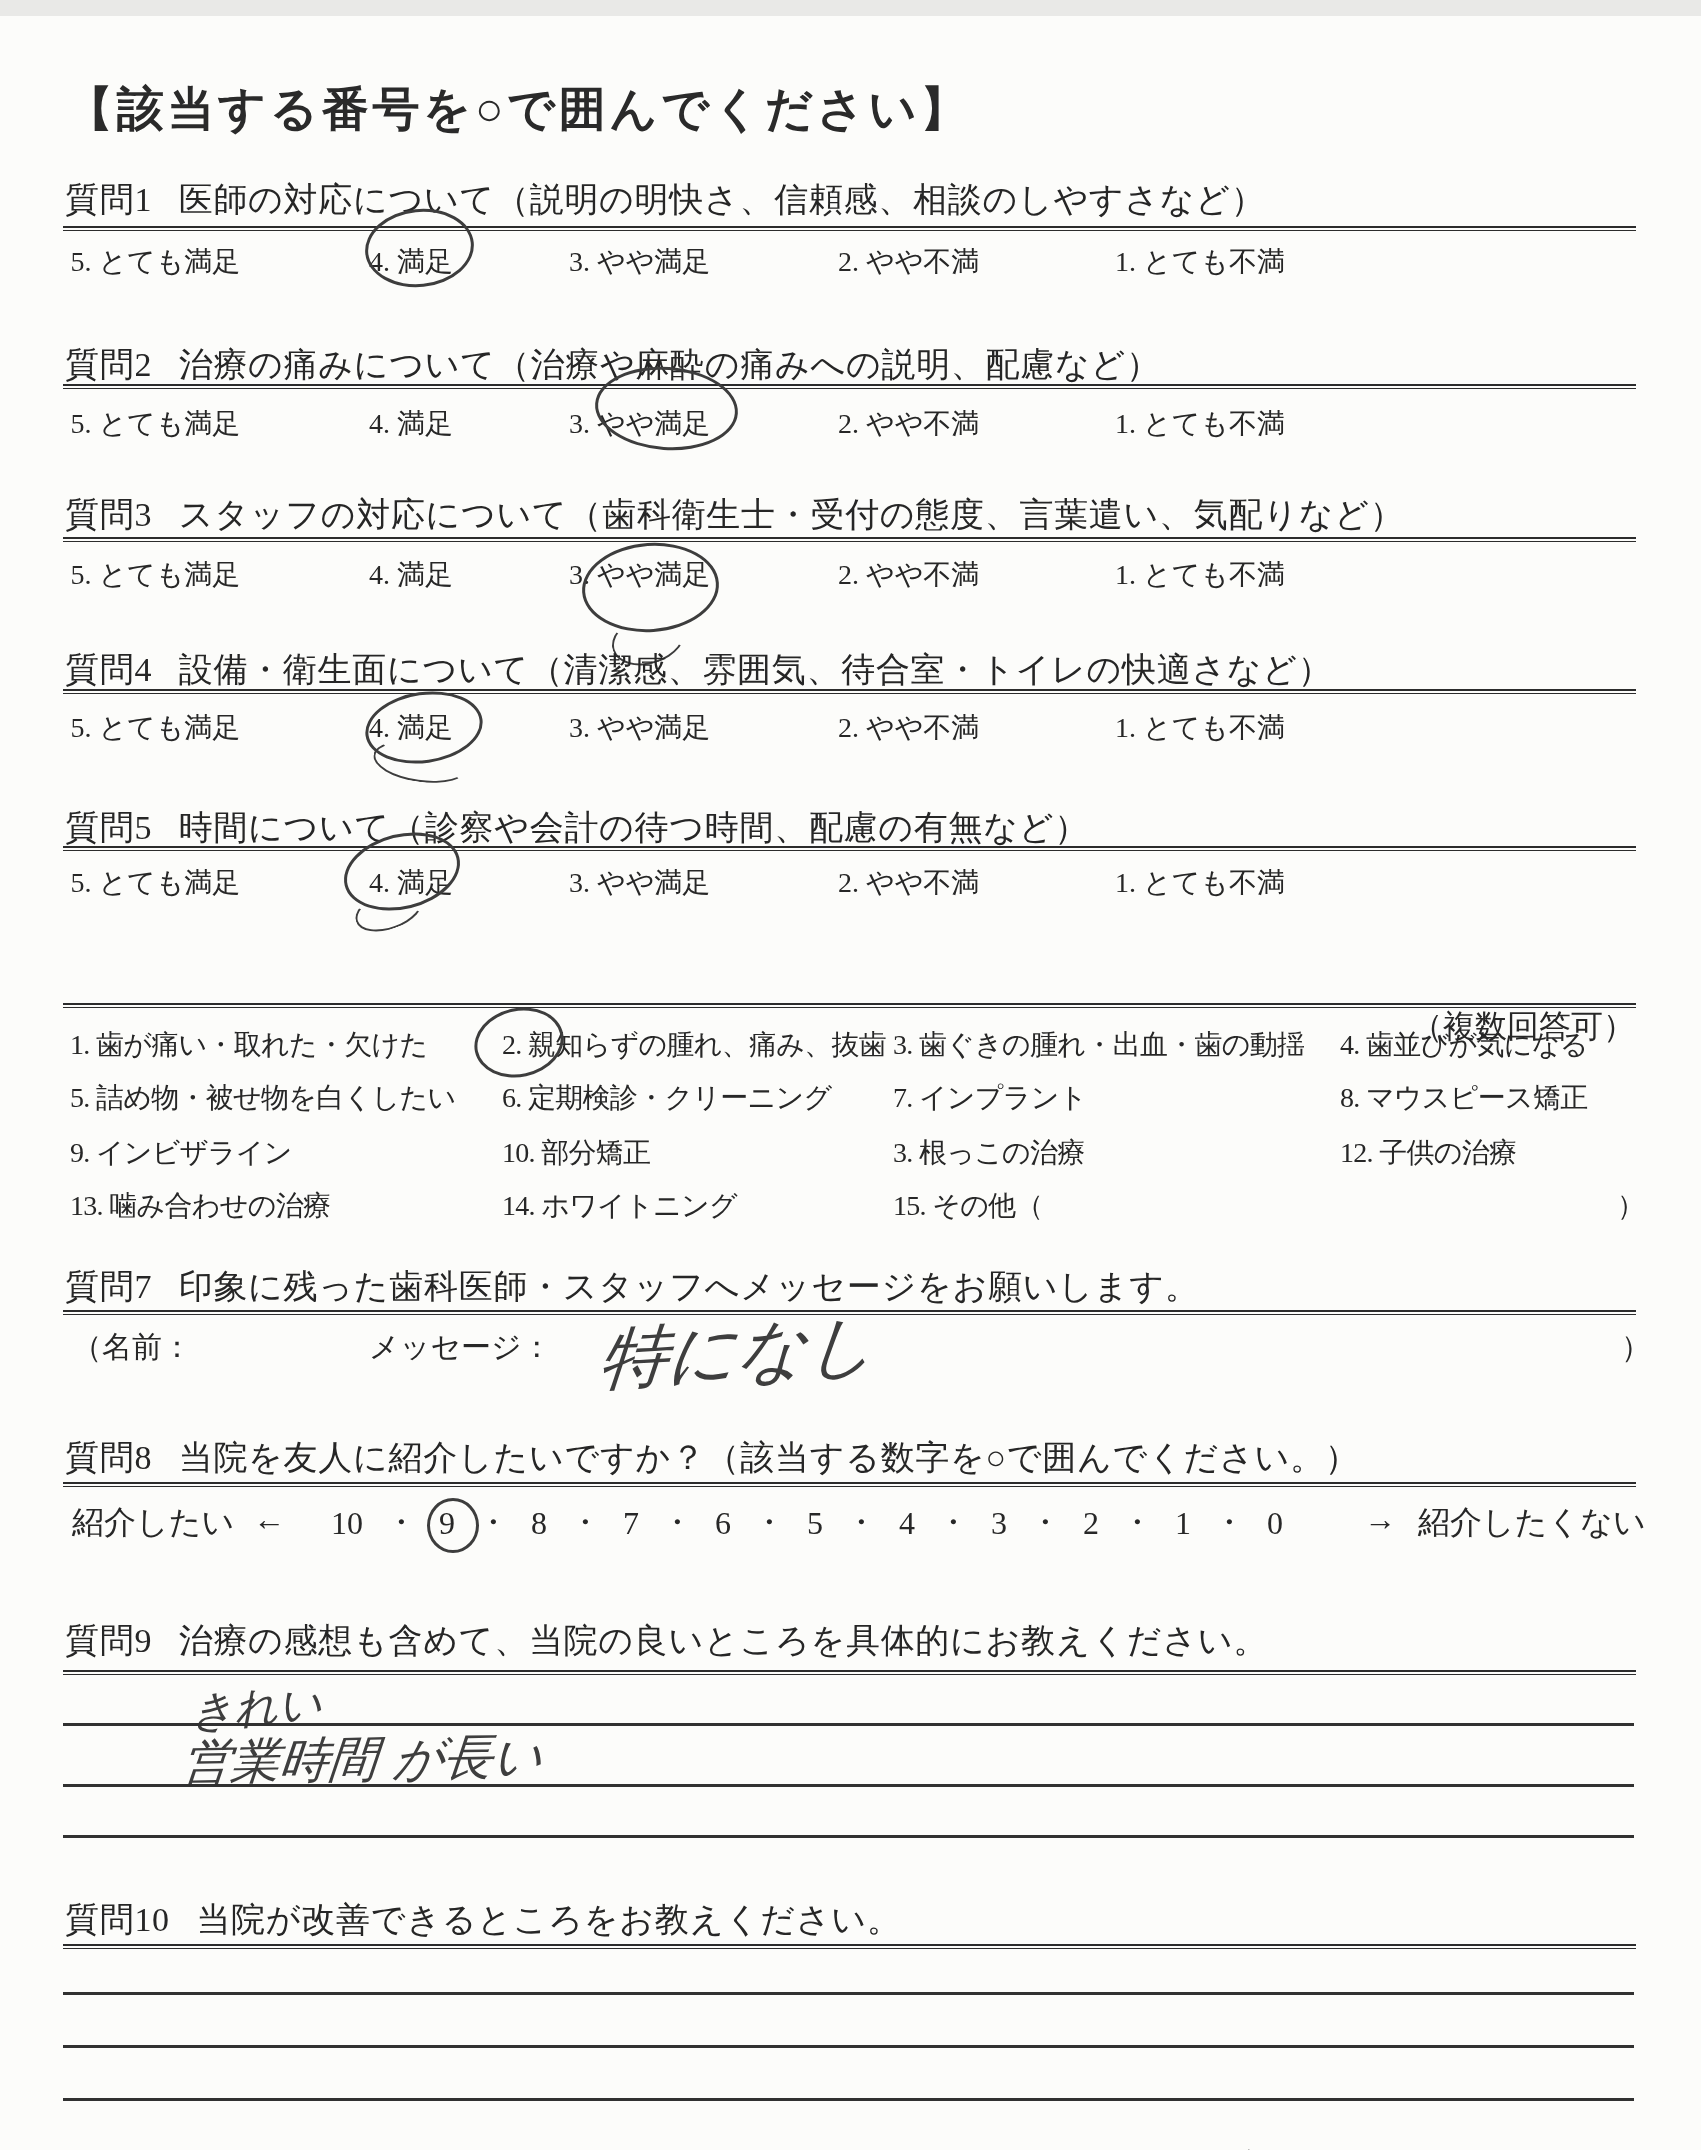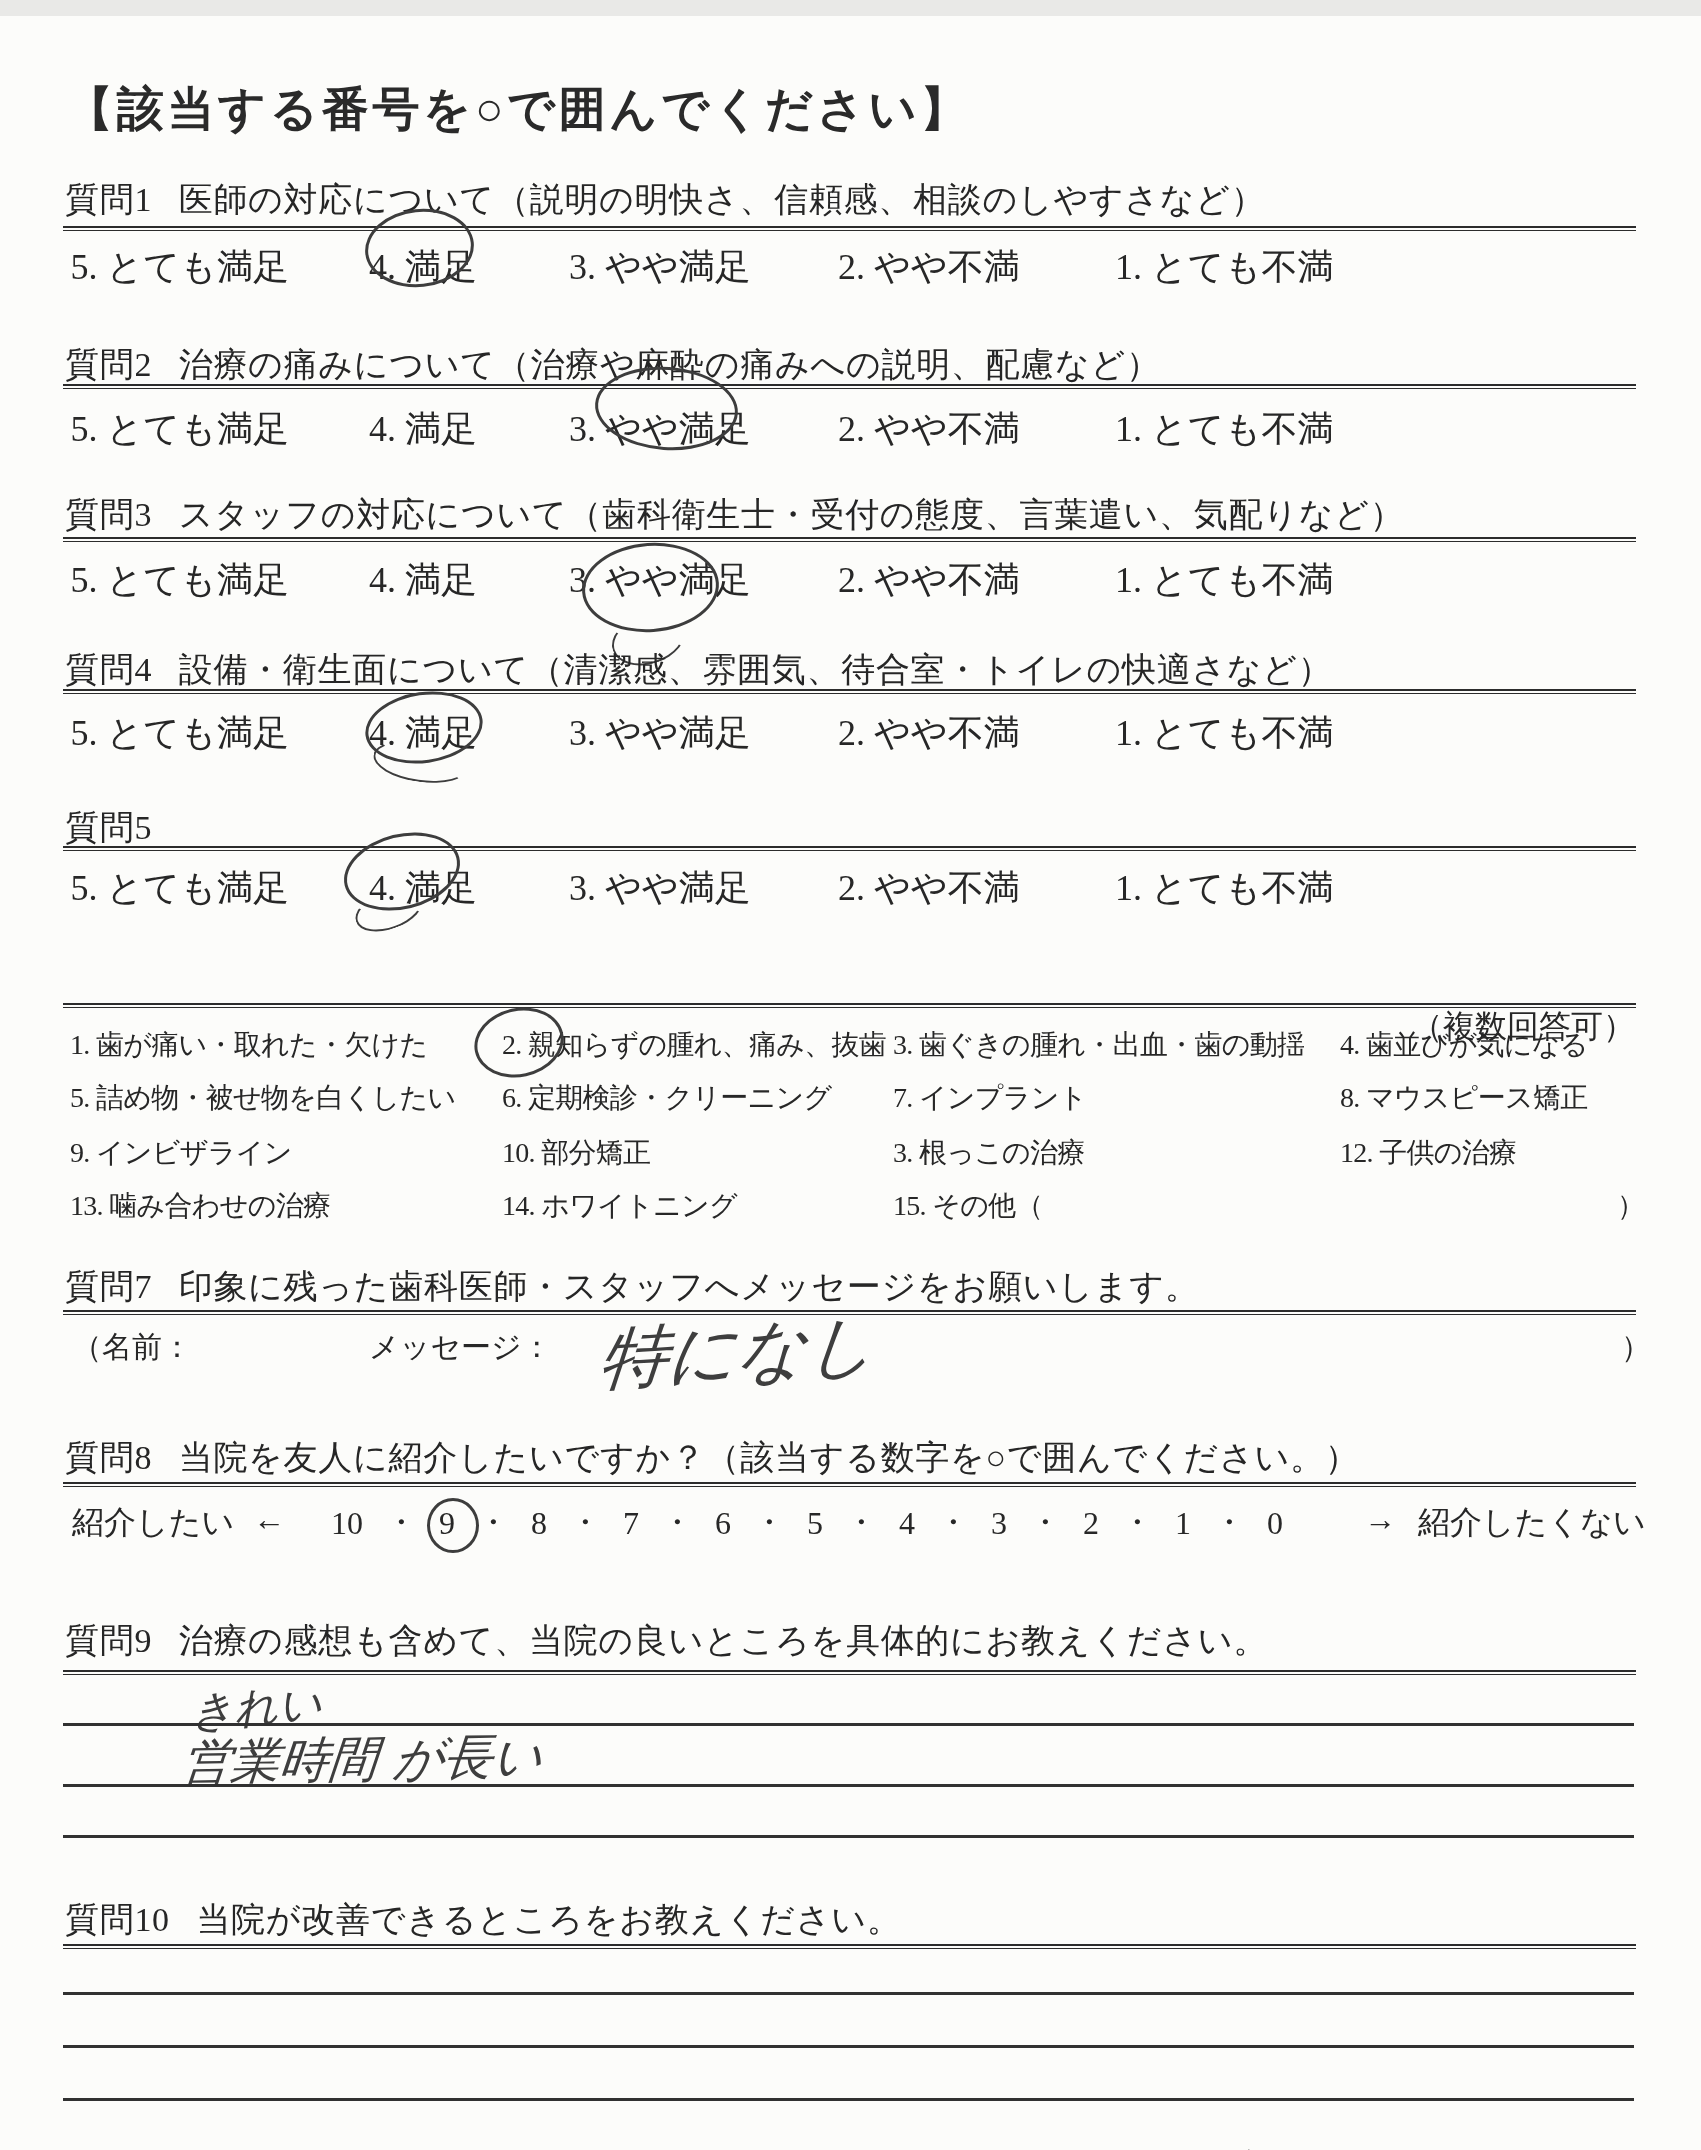--- a/index.html
+++ b/index.html
@@ -17,21 +17,21 @@
   .title {
     position:absolute; left:66px; top:62px;
     font-size:47px; font-weight:600; letter-spacing:3.7px; color:#2a2a2a;
     white-space:nowrap;
   }
   .rule {
     position:absolute; left:63px; width:1573px; height:1.5px;
     border-top:2.2px solid #2c2c2c; border-bottom:1.5px solid #2c2c2c;
   }
   .ansline { position:absolute; left:63px; width:1571px; height:0; border-top:3px solid #313131; }
-  .opts { position:absolute; left:63px; width:1580px; height:38px; font-size:36px; }
+  .opts { position:absolute; left:63px; width:1580px; height:38px; font-size:28px; }
   .opt { position:absolute; top:0; white-space:nowrap; }
   .q6item { position:absolute; font-size:28px; letter-spacing:-0.7px; white-space:nowrap; }
   .note { position:absolute; right:66px; font-size:32px; white-space:nowrap; }
   .label40 { position:absolute; font-size:30px; white-space:nowrap; }
   .circle { position:absolute; border:3px solid #3d3d3d; border-radius:50%; }
   .tailarc {
     position:absolute; border:2.2px solid transparent;
     border-bottom-color:#3d3d3d; border-left-color:#3d3d3d; border-radius:50%;
   }
   .hw {
@@ -107,20 +107,21 @@
     <span class="opt" style="left:306px">4. 満足</span>
     <span class="opt" style="left:506px">3. やや満足</span>
     <span class="opt" style="left:775px">2. やや不満</span>
     <span class="opt" style="left:1052px">1. とても不満</span>
   </div>
   <div class="circle" style="left:365px; top:676px; width:112px; height:65px; transform:rotate(-8deg)"></div>
   <div class="tailarc" style="left:373px; top:725px; width:92px; height:37px; transform:rotate(8deg)"></div>
 
   <div class="qhead" style="top:789px">
     <span>質問5</span>
+    <span>時間について（診察や会計の待つ時間、配慮の有無など）</span>
   </div>
   <div class="rule" style="top:830px"></div>
   <div class="opts" style="top:848px">
     <span class="opt" style="left:7.4px">5. とても満足</span>
     <span class="opt" style="left:306px">4. 満足</span>
     <span class="opt" style="left:506px">3. やや満足</span>
     <span class="opt" style="left:775px">2. やや不満</span>
     <span class="opt" style="left:1052px">1. とても不満</span>
   </div>
   <div class="circle" style="left:343px; top:818px; width:112px; height:69px; transform:rotate(-14deg)"></div>

